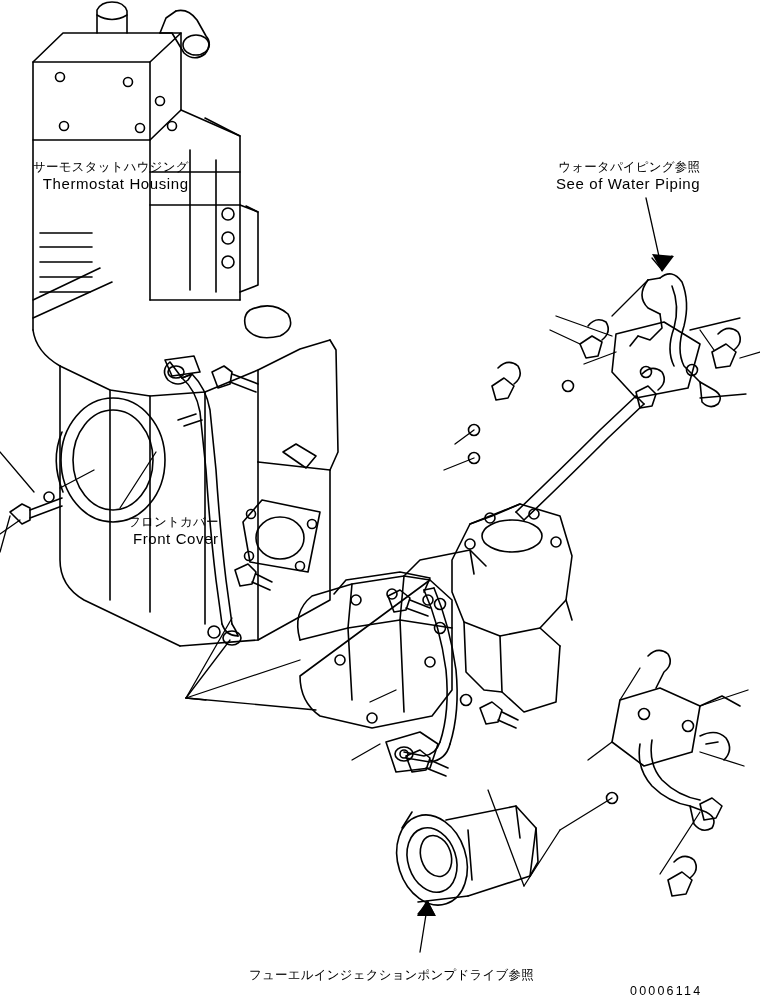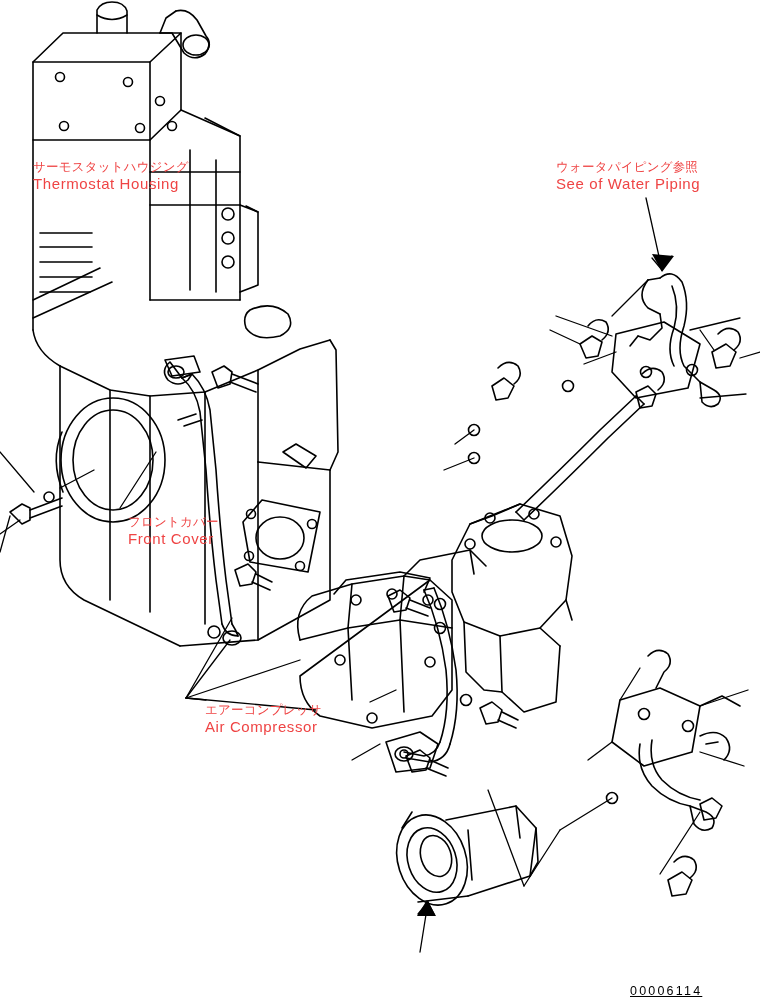--- a/index.html
+++ b/index.html
@@ -18,22 +18,23 @@
   #artwork {
     position: absolute;
     left: 0;
     top: 0;
     width: 760px;
     height: 1005px;
   }
   .label {
     position: absolute;
     white-space: nowrap;
-    color: #ef4444;
+    color: #000000;
     line-height: 1.18;
+    text-align: right;
   }
   .label .jp {
     display: block;
     font-size: 12.5px;
     letter-spacing: 0.2px;
   }
   .label .en {
     display: block;
     font-size: 15px;
     letter-spacing: 0.6px;
@@ -343,24 +344,21 @@
   <div class="label" style="left:556px; top:160px;">
     <span class="jp">ウォータパイピング参照</span>
     <span class="en">See of Water Piping</span>
   </div>
 
   <div class="label" style="left:128px; top:515px;">
     <span class="jp">フロントカバー</span>
     <span class="en">Front Cover</span>
   </div>
 
-  <div class="label" style="left:205px; top:703px;">
-    <span class="jp">エアーコンプレッサ</span>
-    <span class="en">Air Compressor</span>
+
+
+  <div class="label" style="left:249px; top:968px;">
+    <span class="jp">フューエルインジェクションポンプドライブ参照</span>
   </div>
 
-
-  <div class="label" style="left:249px; top:968px;">
-  </div>
-
-  <div class="partno" style="left:630px; top:984px;text-decoration:underline;">00006114</div>
+  <div class="partno" style="left:630px; top:984px;">00006114</div>
 
 </div>
 
 </body></html>

